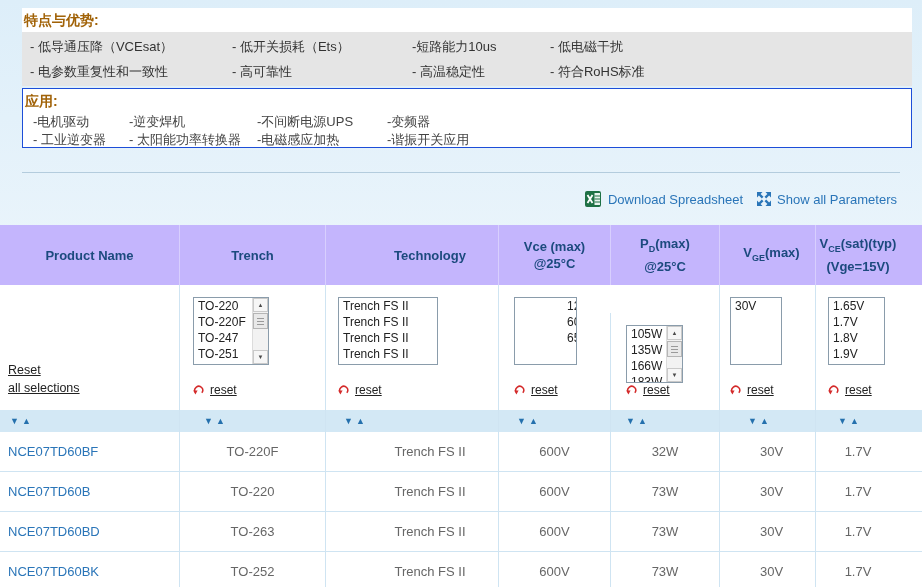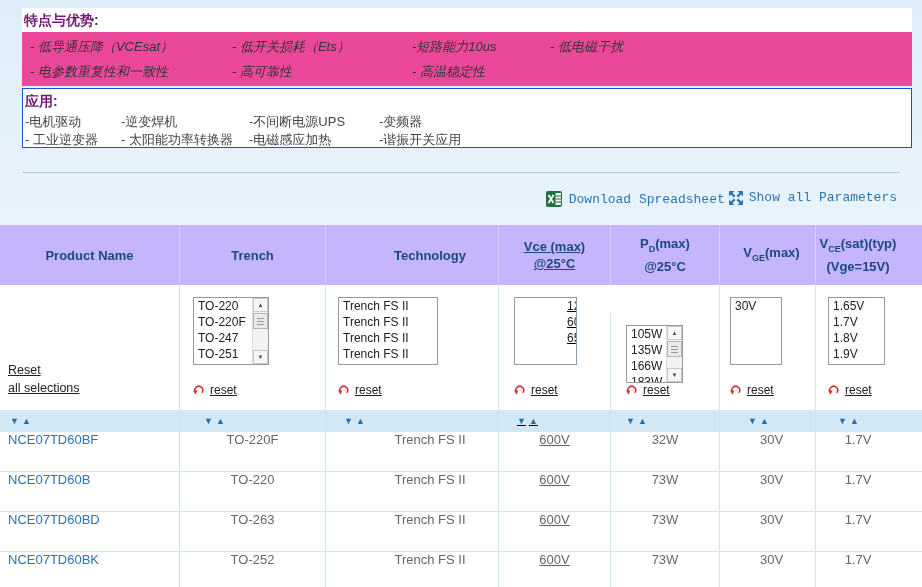--- a/index.html
+++ b/index.html
@@ -4,34 +4,34 @@
 <style>
   html,body{margin:0;padding:0;}
   body{
     width:922px;height:587px;overflow:hidden;position:relative;
     font-family:"Liberation Sans","DejaVu Sans",sans-serif;
     background:linear-gradient(180deg,#ddeef9 0%,#e9f4fb 40%,#eef7fc 100%);
   }
   a{cursor:pointer;}
   
   .features-box{position:absolute;left:22px;top:8px;width:890px;height:78px;background:#fff;}
-  .sec-heading{height:24px;line-height:24px;padding-left:2px;font-size:14px;font-weight:bold;color:#701a75;}
-  .features-band{height:52px;background:#ec4899;display:grid;grid-template-columns:202px 180px 138px auto;grid-auto-rows:25px;padding:2px 0 0 8px;font-style:italic;}
+  .sec-heading{height:24px;line-height:24px;padding-left:2px;font-size:14px;font-weight:bold;color:#a16207;}
+  .features-band{height:52px;background:#e5e5e5;display:grid;grid-template-columns:202px 180px 138px auto;grid-auto-rows:25px;padding:2px 0 0 8px;}
   .feat-item{font-size:13px;color:#333;line-height:25px;white-space:nowrap;}
   .apps-box{position:absolute;left:22px;top:88px;width:888px;height:58px;background:#fff;border:1px solid #1d4ed8;}
-  .apps-grid{display:grid;grid-template-columns:96px 128px 130px auto;grid-auto-rows:18px;padding-left:2px;}
+  .apps-grid{display:grid;grid-template-columns:96px 128px 130px auto;grid-auto-rows:18px;padding-left:10px;}
   .app-item{font-size:13px;color:#444;line-height:18px;white-space:nowrap;}
   
   .divider{position:absolute;left:22px;top:172px;width:878px;height:1px;background:#b3ccdd;}
-  .toolbar{position:absolute;top:190px;right:25px;display:flex;align-items:flex-start;gap:4px;font-family:Liberation Mono, monospace;}
+  .toolbar{position:absolute;top:190px;right:25px;display:flex;align-items:center;gap:14px;}
   .tool-link{display:flex;align-items:center;gap:6px;font-size:13px;color:#2a75b8;text-decoration:none;}
   
   .ptable{position:absolute;left:0;top:225px;width:922px;}
   .row{display:flex;width:922px;}
-  .c1{width:179px;} .c2{width:146px;} .c3{width:173px;padding-left:36px;} .c4{width:112px;text-decoration:underline;} .c5{width:109px;} .c6{width:96px;padding-left:8px;} .c7{width:85px;}
+  .c1{width:179px;} .c2{width:146px;} .c3{width:173px;padding-left:36px;} .c4{width:112px;} .c5{width:109px;} .c6{width:96px;padding-left:8px;} .c7{width:85px;}
   .row > div{box-sizing:border-box;}
   
   .thead{height:60px;background:#c4b5fd;}
   .th{display:flex;align-items:center;justify-content:center;color:#1c4a7e;font-size:13px;font-weight:bold;text-align:center;}
   .th + .th{border-left:1px solid rgba(255,255,255,0.35);}
   .th .h2 div{line-height:17px;}
   sub{font-size:9px;}
   
   .tfilter{height:125px;background:#fff;}
   .fc{display:flex;flex-direction:column;justify-content:space-between;padding:12px 0 13px 0;align-items:flex-start;}
@@ -54,38 +54,39 @@
   .reset-link span{text-decoration:underline;}
   
   .tsort{height:22px;background:#d3e8f5;}
   .sc{display:flex;align-items:center;cursor:pointer;}
   .sc + .sc{border-left:1px solid #cfe4f2;}
   .sa{font-size:9px;color:#2470ad;margin-right:3px;line-height:1;}
   .sc.c1{padding-left:10px;} .sc.c2{padding-left:24px;} .sc.c3{padding-left:18px;}
   .sc.c4{padding-left:18px;} .sc.c5{padding-left:15px;} .sc.c6{padding-left:28px;} .sc.c7{padding-left:22px;}
   
   .tr{height:39px;background:#fff;border-bottom:1px solid #cfe4f2;}
-  .td{display:flex;align-items:flex-start;justify-content:center;font-size:13px;color:#666;}
+  .td{display:flex;align-items:center;justify-content:center;font-size:13px;color:#666;}
   .td + .td{border-left:1px solid #cfe4f2;}
   .td.c1{justify-content:flex-start;padding-left:8px;}
   .plink{color:#2a75b8;text-decoration:none;font-size:13px;}
 </style>
 </head>
 <body>
 
 <section class="features-box">
   <div class="sec-heading">特点与优势:</div>
   <div class="features-band">
     <span class="feat-item">- 低导通压降（VCEsat）</span>
     <span class="feat-item">- 低开关损耗（Ets）</span>
     <span class="feat-item">-短路能力10us</span>
     <span class="feat-item">- 低电磁干扰</span>
     <span class="feat-item">- 电参数重复性和一致性</span>
     <span class="feat-item">- 高可靠性</span>
     <span class="feat-item">- 高温稳定性</span>
+    <span class="feat-item">- 符合RoHS标准</span>
   </div>
 </section>
 
 <section class="apps-box">
   <div class="sec-heading">应用:</div>
   <div class="apps-grid">
     <span class="app-item">-电机驱动</span>
     <span class="app-item">-逆变焊机</span>
     <span class="app-item">-不间断电源UPS</span>
     <span class="app-item">-变频器</span>

